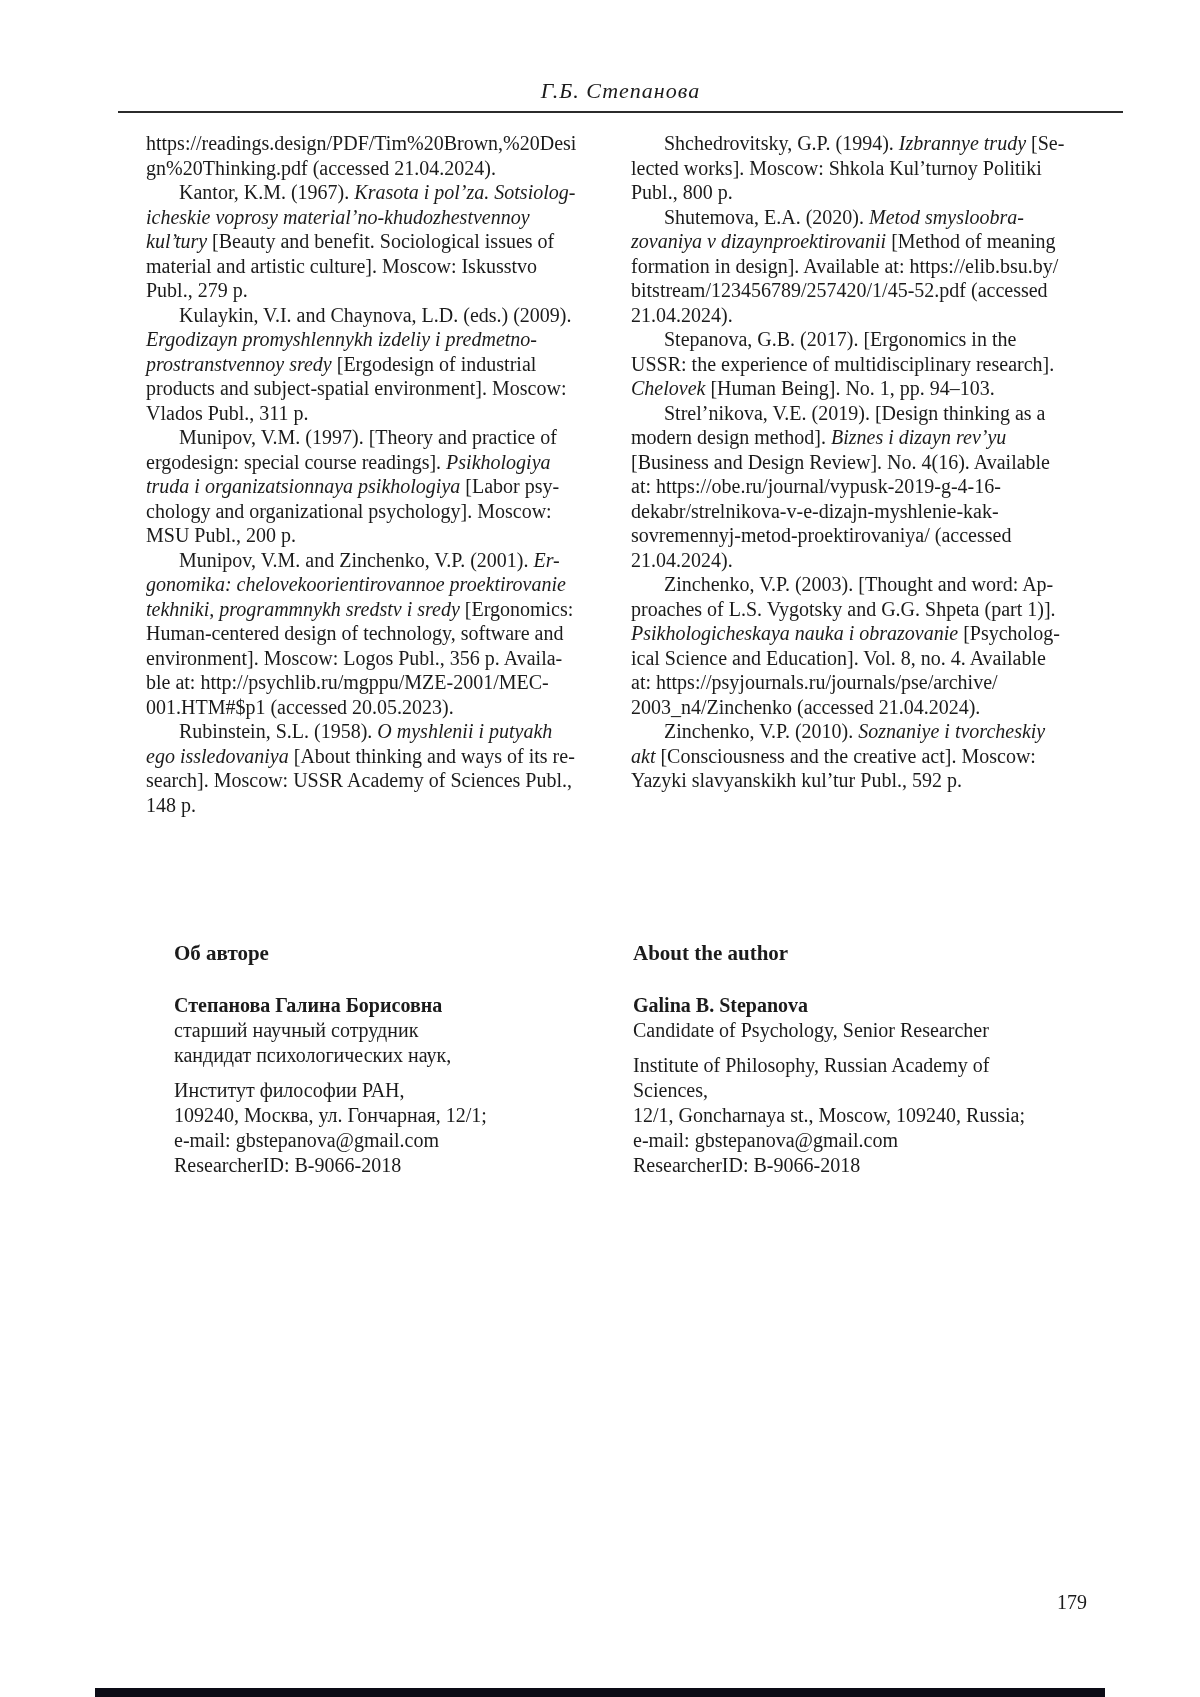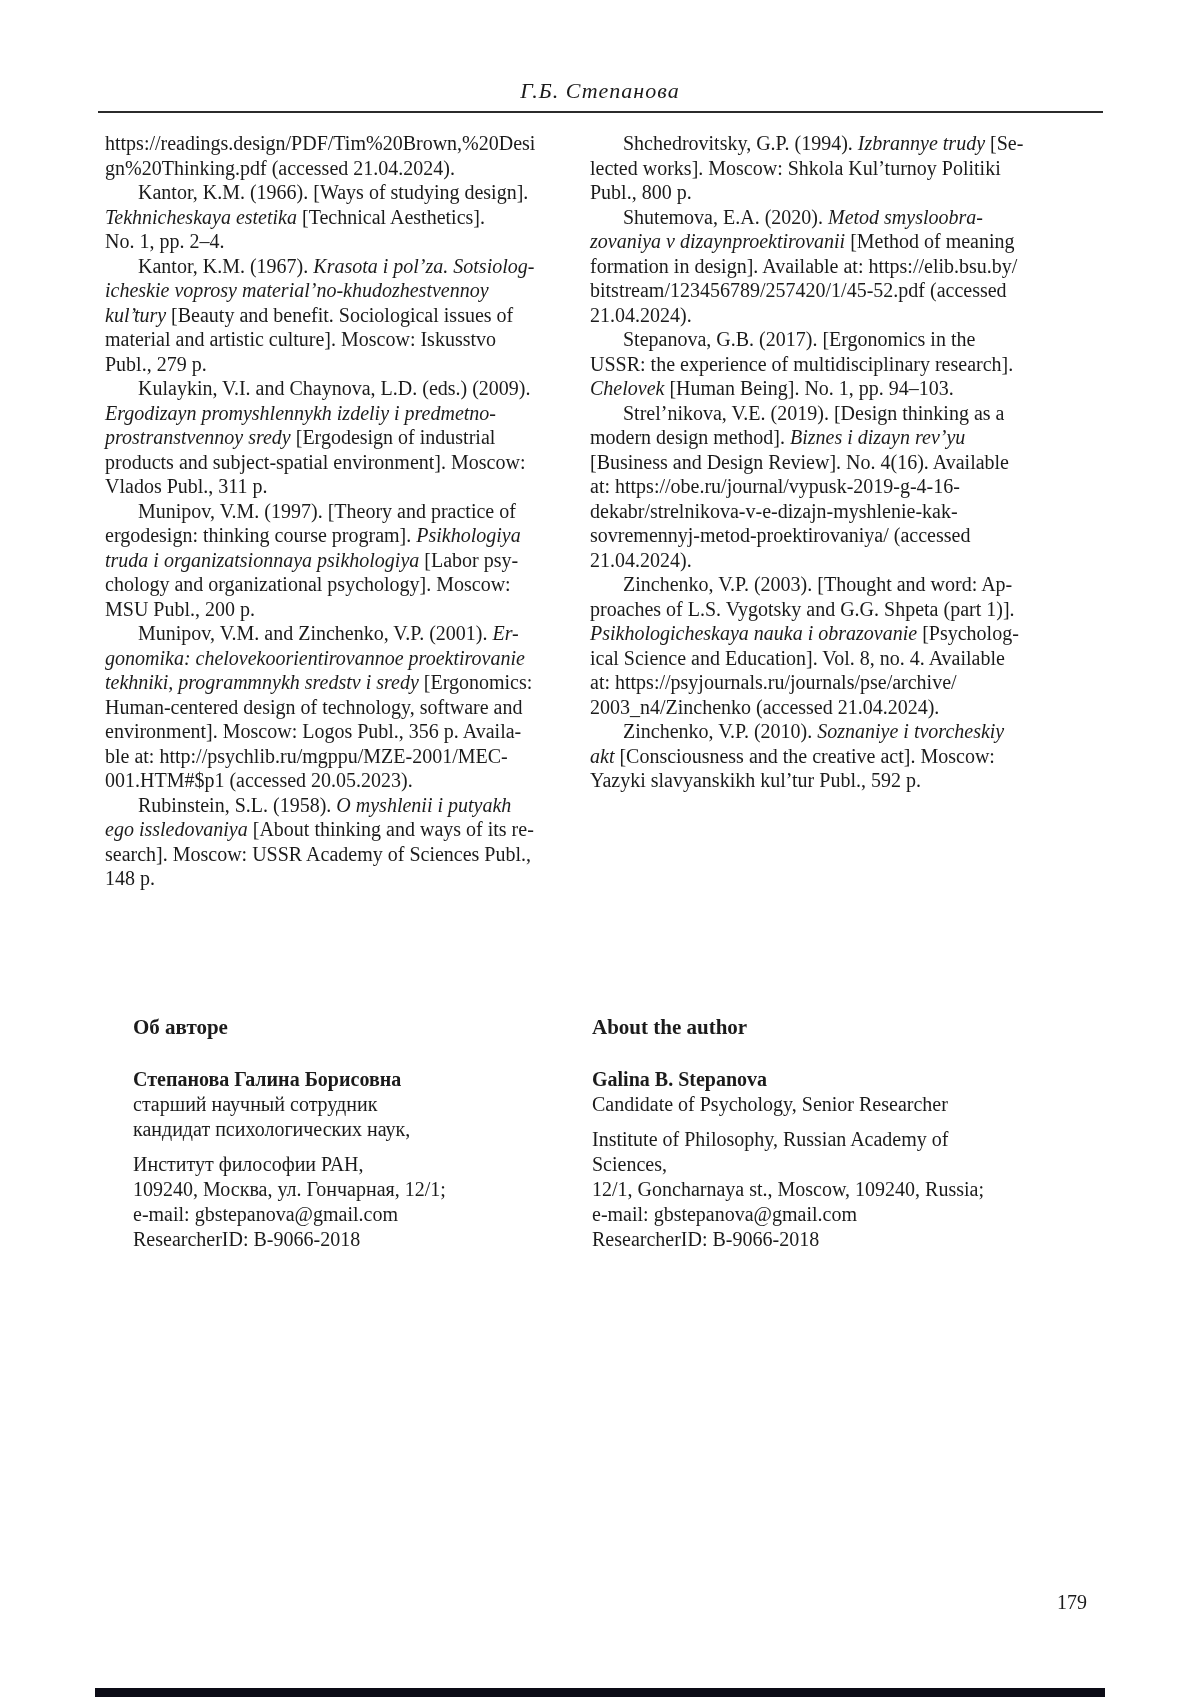--- a/index.html
+++ b/index.html
@@ -5,20 +5,21 @@
 <style>
   * { margin:0; padding:0; box-sizing:border-box; }
   html, body { background:#ffffff; }
   .page {
     position:relative;
     width:1200px; height:1697px;
     background:#ffffff;
     color:#1b1b1b;
     font-family:"Liberation Serif", serif;
     overflow:hidden;
+    padding-left:41px;
   }
   .running-head {
     text-align:center;
     font-style:italic;
     font-size:22px;
     letter-spacing:1px;
     padding-top:78px;
   }
   .head-rule {
     width:1005px;
@@ -67,35 +68,32 @@
 
   <header>
     <div class="running-head">Г.Б. Степанова</div>
     <div class="head-rule"></div>
   </header>
 
   <main class="columns">
     <section class="col" id="col-left">
         <p class="ref"><span>https://readings.design/PDF/Tim%20Brown,%20Desi</span>
 <span>gn%20Thinking.pdf (accessed 21.04.2024).</span></p>
-        <p class="ref indent"><span>Kantor, K.M. (1966). [Ways of studying design].</span>
-<em>Tekhnicheskaya estetika</em><span> [Technical Aesthetics].</span>
-<span>No. 1, pp. 2–4.</span></p>
         <p class="ref indent"><span>Kantor, K.M. (1967). </span><em>Krasota i pol’za. Sotsiolog-</em>
 <em>icheskie voprosy material’no-khudozhestvennoy</em>
 <em>kul’tury</em><span> [Beauty and benefit. Sociological issues of</span>
 <span>material and artistic culture]. Moscow: Iskusstvo</span>
 <span>Publ., 279 p.</span></p>
         <p class="ref indent"><span>Kulaykin, V.I. and Chaynova, L.D. (eds.) (2009).</span>
 <em>Ergodizayn promyshlennykh izdeliy i predmetno-</em>
 <em>prostranstvennoy sredy</em><span> [Ergodesign of industrial</span>
 <span>products and subject-spatial environment]. Moscow:</span>
 <span>Vlados Publ., 311 p.</span></p>
         <p class="ref indent"><span>Munipov, V.M. (1997). [Theory and practice of</span>
-<span>ergodesign: thinking course program]. </span><em>Psikhologiya</em>
+<span>ergodesign: special course readings]. </span><em>Psikhologiya</em>
 <em>truda i organizatsionnaya psikhologiya</em><span> [Labor psy-</span>
 <span>chology and organizational psychology]. Moscow:</span>
 <span>MSU Publ., 200 p.</span></p>
         <p class="ref indent"><span>Munipov, V.M. and Zinchenko, V.P. (2001). </span><em>Er-</em>
 <em>gonomika: chelovekoorientirovannoe proektirovanie</em>
 <em>tekhniki, programmnykh sredstv i sredy</em><span> [Ergonomics:</span>
 <span>Human-centered design of technology, software and</span>
 <span>environment]. Moscow: Logos Publ., 356 p. Availa-</span>
 <span>ble at: http://psychlib.ru/mgppu/MZE-2001/MEC-</span>
 <span>001.HTM#$p1 (accessed 20.05.2023).</span></p>

